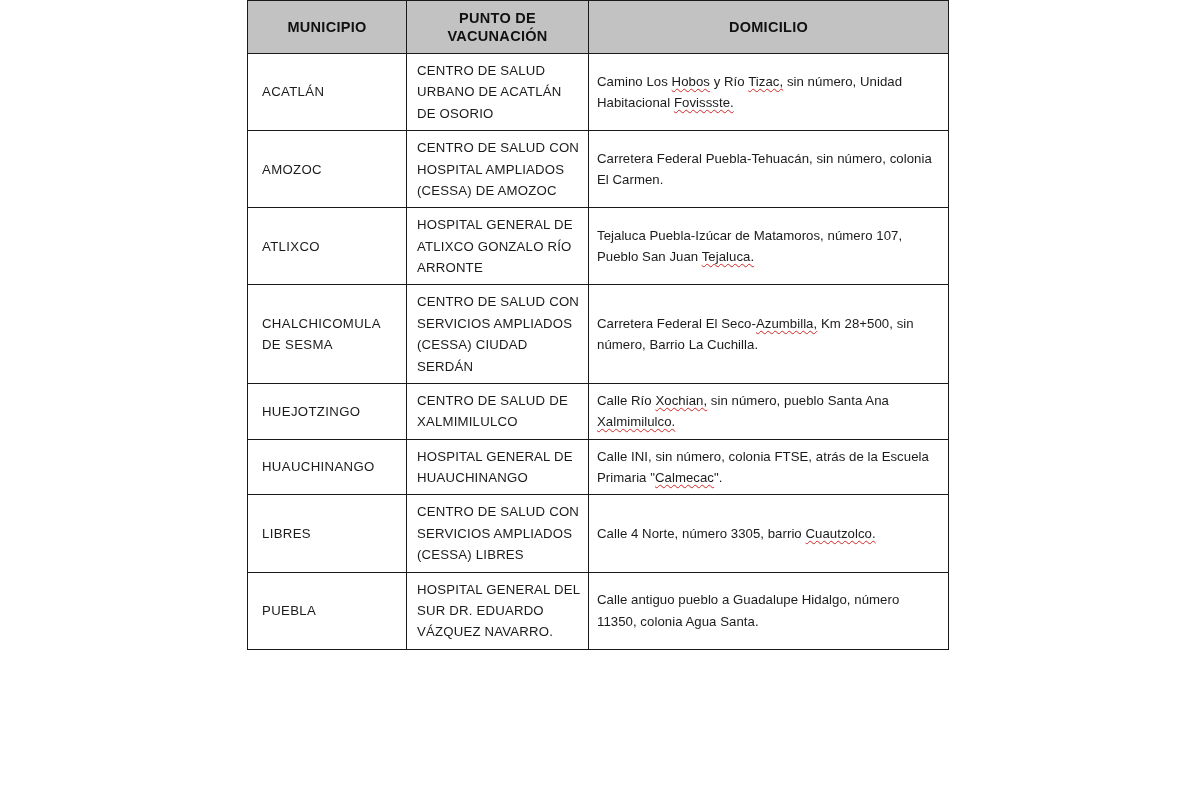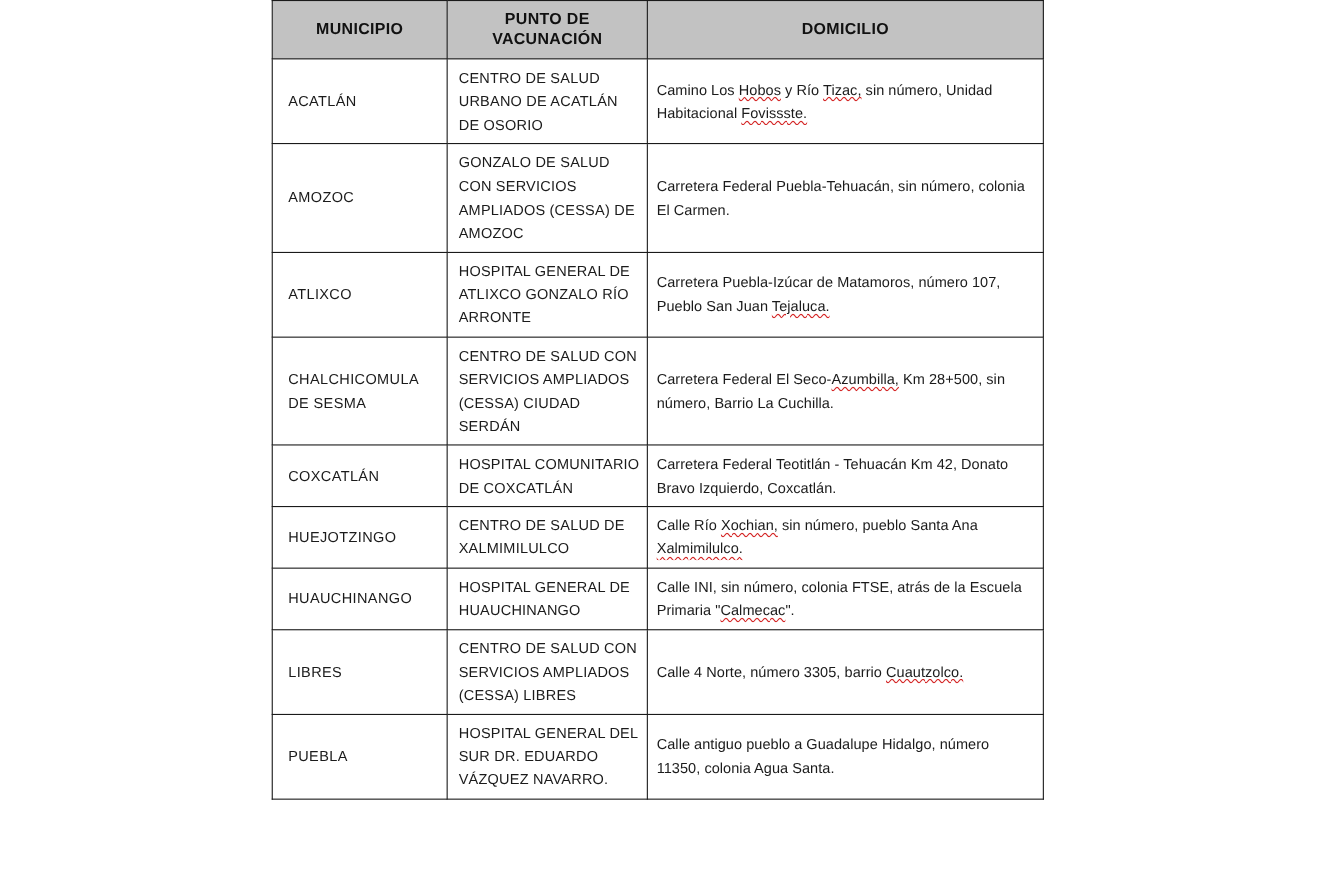--- a/index.html
+++ b/index.html
@@ -138,37 +138,32 @@
       </tr>
     </thead>
     <tbody id="table-body">
         <tr>
           <td class="cell-muni">ACATLÁN</td>
           <td class="cell-punto">CENTRO DE SALUD URBANO DE ACATLÁN DE OSORIO</td>
           <td class="cell-dom"><span>Camino Los </span><span class="sp">Hobos</span><span> y Río </span><span class="sp">Tizac,</span><span> sin número, Unidad Habitacional </span><span class="sp">Fovissste.</span></td>
         </tr>
         <tr>
           <td class="cell-muni">AMOZOC</td>
-          <td class="cell-punto">GONZALO DE SALUD CON SERVICIOS AMPLIADOS (CESSA) DE AMOZOC</td>
+          <td class="cell-punto">CENTRO DE SALUD CON HOSPITAL AMPLIADOS (CESSA) DE AMOZOC</td>
           <td class="cell-dom"><span>Carretera Federal Puebla-Tehuacán, sin número, colonia El Carmen.</span></td>
         </tr>
         <tr>
           <td class="cell-muni">ATLIXCO</td>
           <td class="cell-punto">HOSPITAL GENERAL DE ATLIXCO GONZALO RÍO ARRONTE</td>
-          <td class="cell-dom"><span>Carretera Puebla-Izúcar de Matamoros, número 107, Pueblo San Juan </span><span class="sp">Tejaluca.</span></td>
+          <td class="cell-dom"><span>Tejaluca Puebla-Izúcar de Matamoros, número 107, Pueblo San Juan </span><span class="sp">Tejaluca.</span></td>
         </tr>
         <tr>
           <td class="cell-muni">CHALCHICOMULA DE SESMA</td>
           <td class="cell-punto">CENTRO DE SALUD CON SERVICIOS AMPLIADOS (CESSA)  CIUDAD SERDÁN</td>
           <td class="cell-dom"><span>Carretera Federal El Seco-</span><span class="sp">Azumbilla,</span><span> Km 28+500, sin número, Barrio La Cuchilla.</span></td>
-        </tr>
-        <tr>
-          <td class="cell-muni">COXCATLÁN</td>
-          <td class="cell-punto">HOSPITAL COMUNITARIO DE COXCATLÁN</td>
-          <td class="cell-dom"><span> Carretera Federal Teotitlán - Tehuacán Km 42, Donato Bravo Izquierdo, Coxcatlán.</span></td>
         </tr>
         <tr>
           <td class="cell-muni">HUEJOTZINGO</td>
           <td class="cell-punto">CENTRO DE SALUD DE XALMIMILULCO</td>
           <td class="cell-dom"><span>Calle Río </span><span class="sp">Xochian,</span><span> sin número, pueblo Santa Ana </span><span class="sp">Xalmimilulco.</span></td>
         </tr>
         <tr>
           <td class="cell-muni">HUAUCHINANGO</td>
           <td class="cell-punto">HOSPITAL GENERAL DE HUAUCHINANGO</td>
           <td class="cell-dom"><span>Calle INI, sin número, colonia FTSE, atrás de la Escuela Primaria "</span><span class="sp">Calmecac</span><span>".</span></td>

